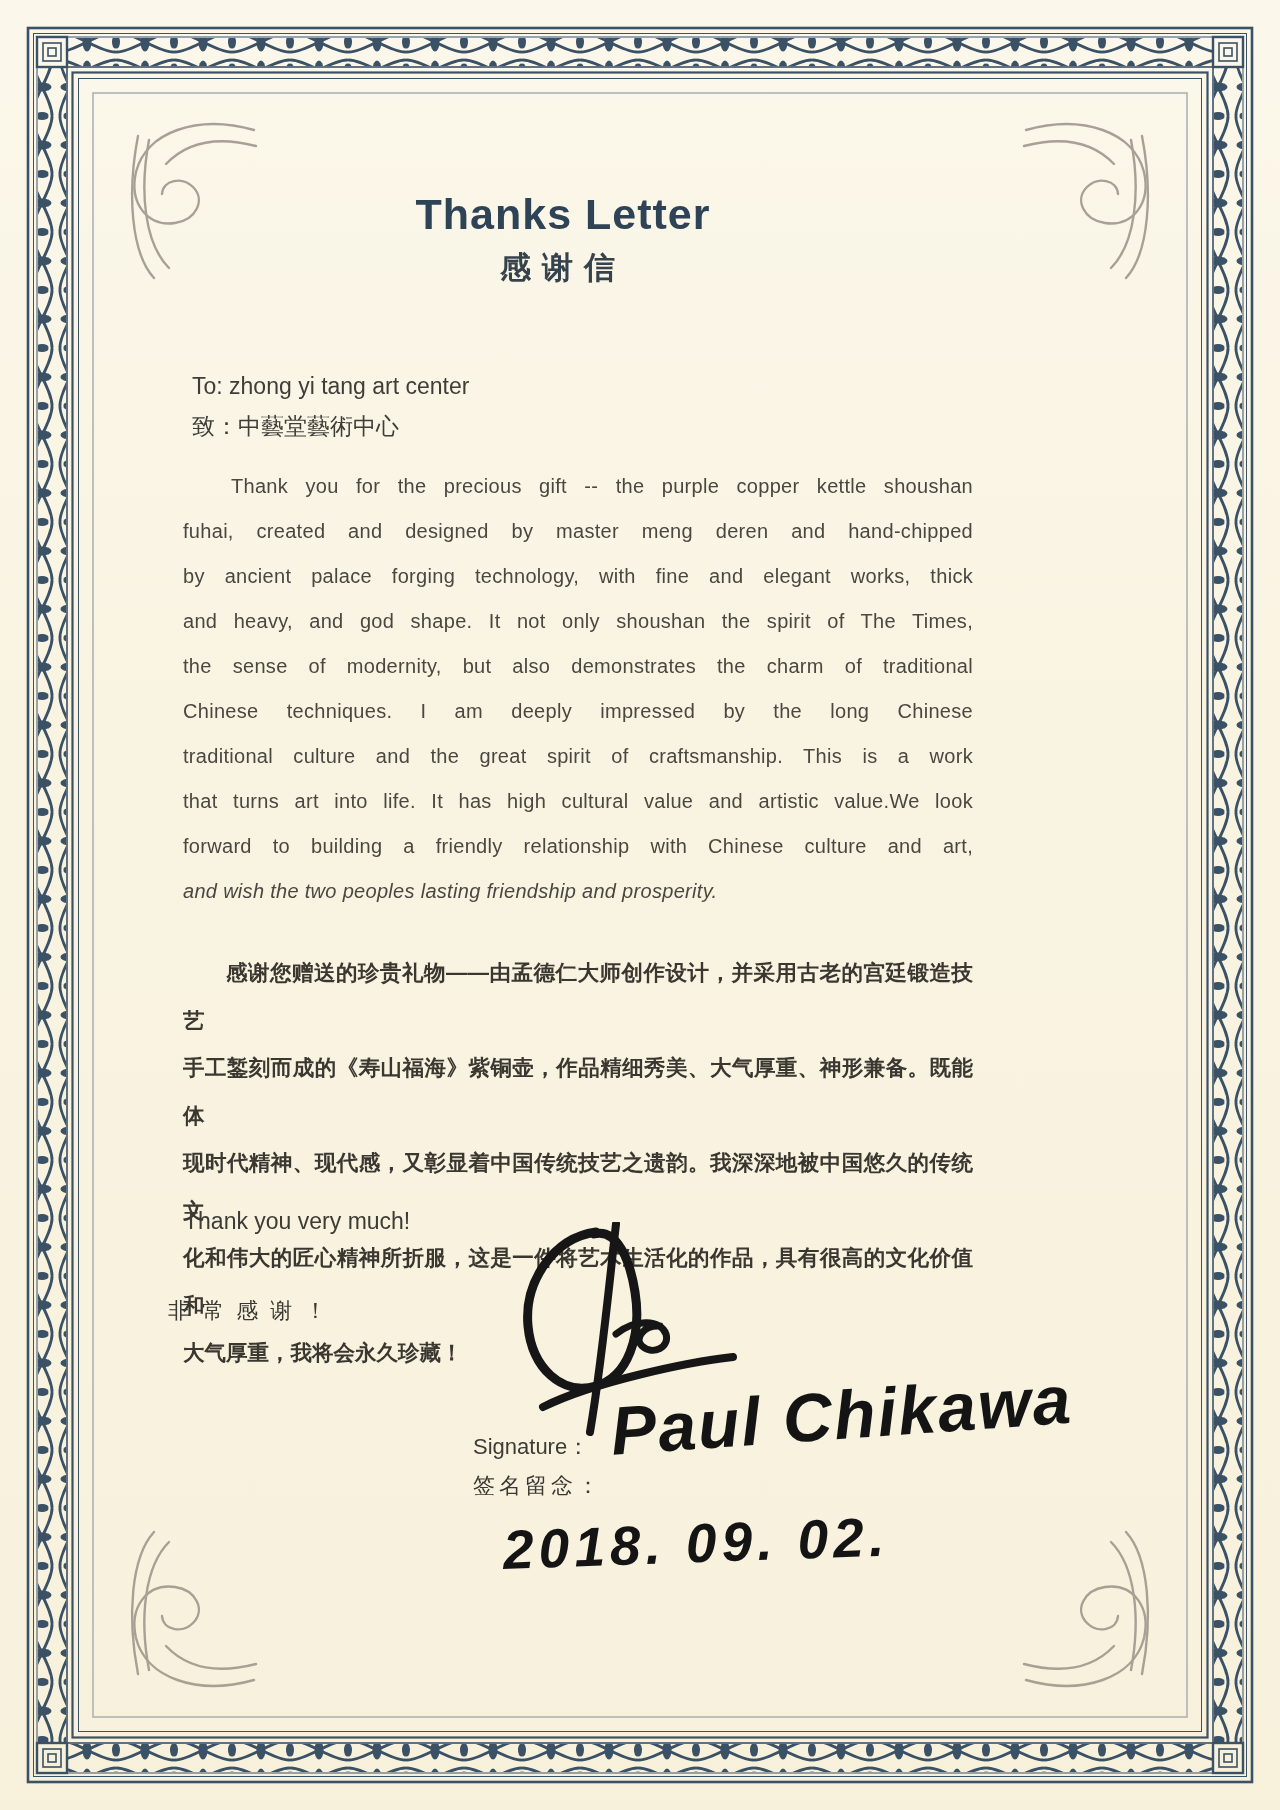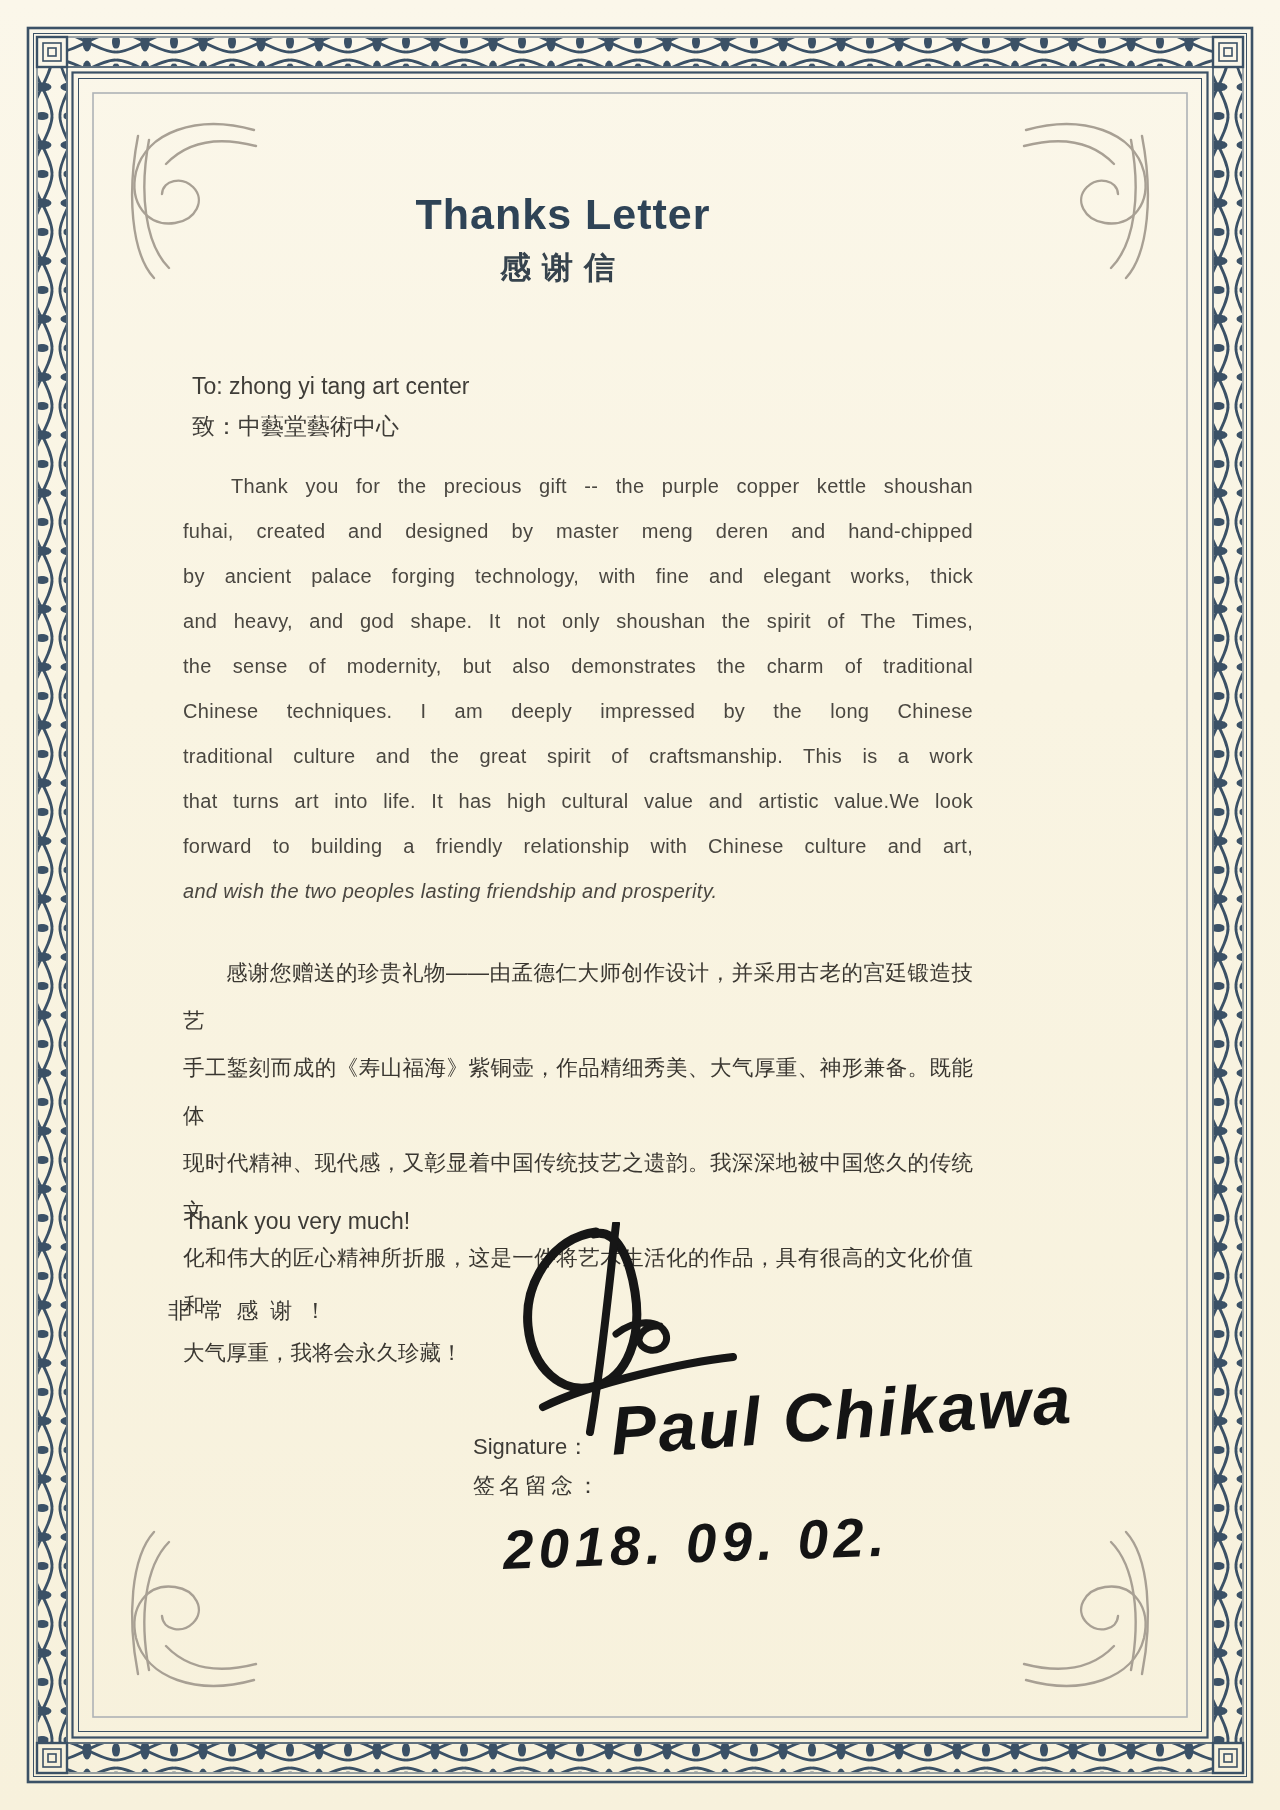--- a/index.html
+++ b/index.html
@@ -23,21 +23,21 @@
   .recipient { left:168px; top:366px; width:790px; font-size:23px; line-height:40px; color:#3f3d38;margin-left:24px; }
   .recipient div { white-space:pre; }
 
   .para { left:168px; width:790px;margin-left:15px; }
   .para-en { top:464px; font-size:20px; line-height:45px; color:#4a4741; letter-spacing:0.3px; }
   .para-en > div { text-align:justify; text-align-last:justify; }
   .para-en > div:first-child { text-indent:48px; }
   .para-en > div:last-child { text-align-last:left;font-style:italic; }
 
   .para-zh { top:950px; font-size:21.5px; line-height:47.5px; color:#3a3731; }
-  .para-zh > div { text-align:justify; text-align-last:justify; }
+  .para-zh > div { text-align:justify; text-align-last:justify;font-weight:bold; }
   .para-zh > div:first-child { text-indent:2em; }
   .para-zh > div:last-child { text-align-last:left; }
 
   .closing-en { left:184px; top:1208px; font-size:23px; color:#3d3b36; }
   .closing-zh { left:168px; top:1296px; font-size:22px; color:#3a3833; letter-spacing:0.55em; }
 
   .sig-label-en { left:473px; top:1432px; font-size:22px; color:#3d3b36; }
   .sig-label-zh { left:473px; top:1471px; font-size:22px; color:#3a3833; letter-spacing:4px; }
 
   .sig-name {

